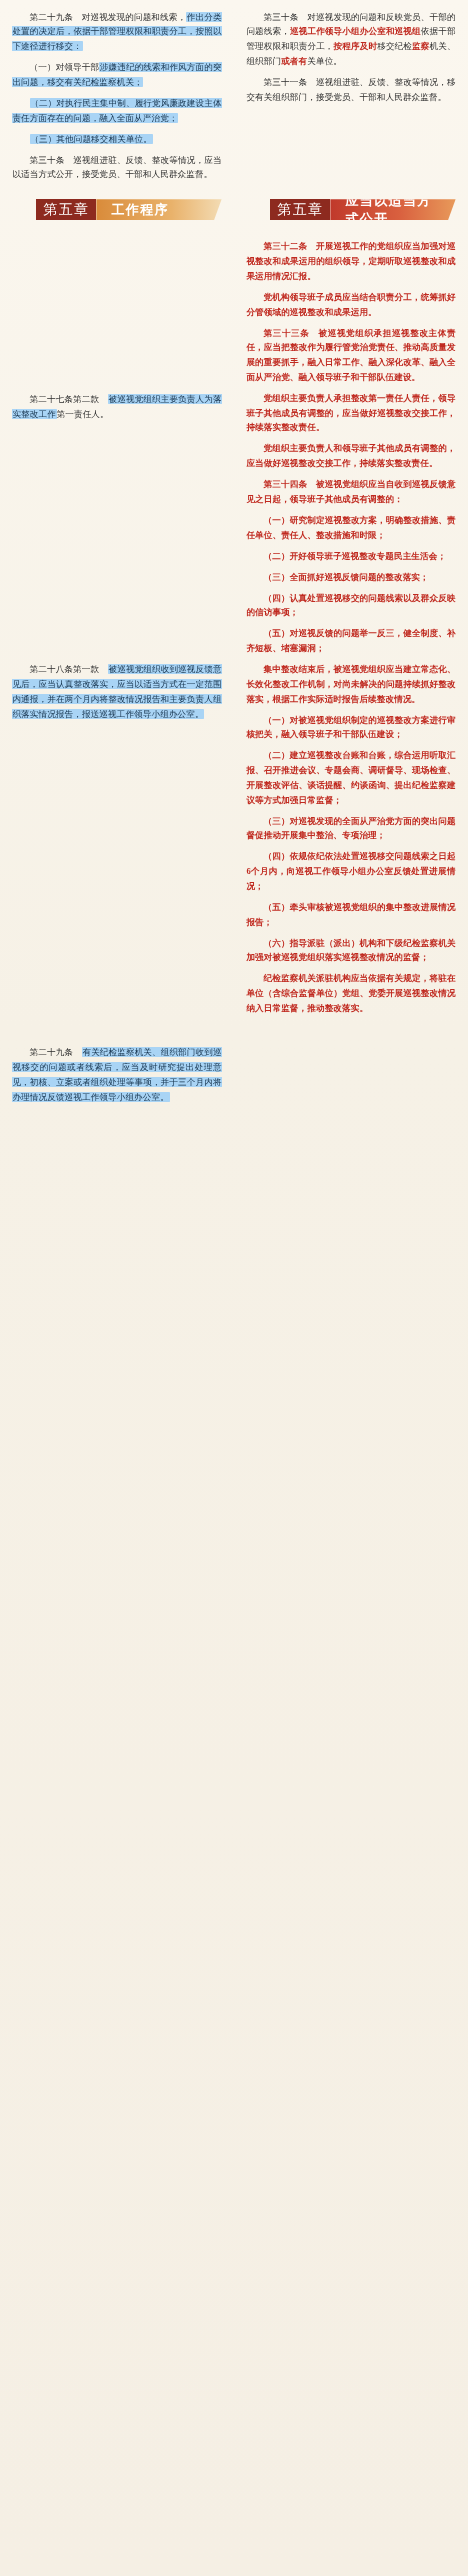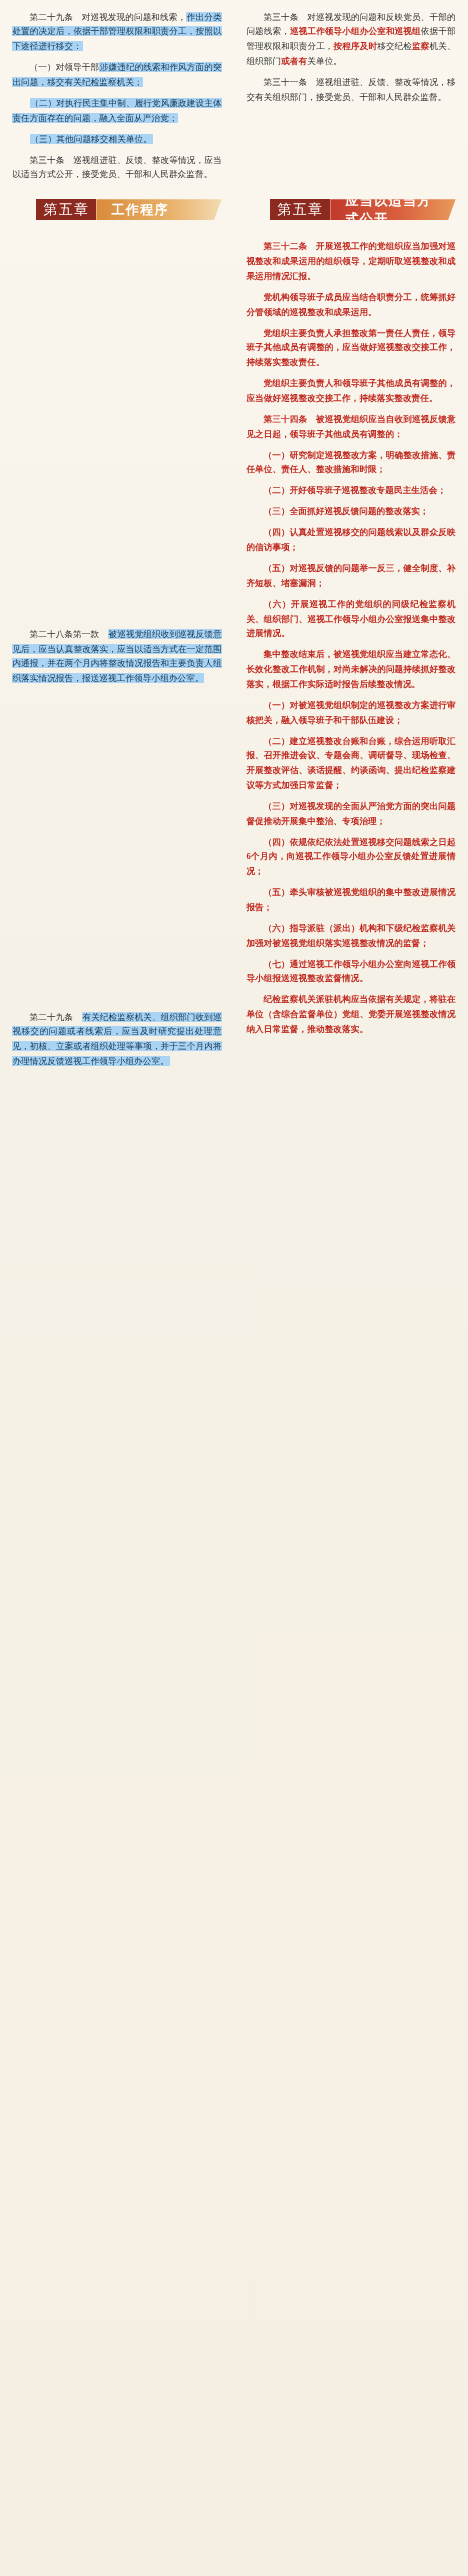--- a/index.html
+++ b/index.html
@@ -143,20 +143,21 @@
   <div class="columns">
 
     <div class="col left">
       <div class="spacer-lg"></div>
       <div class="spacer-lg"></div>
       <div class="spacer-lg"></div>
       <div class="spacer-lg"></div>
       <div class="spacer-lg"></div>
       <div class="spacer-md"></div>
 
+      <p class="para">第二十七条第二款　<span class="hl-blue">被巡视党组织主要负责人为落实整改工作</span>第一责任人。</p>
 
       <div class="spacer-lg"></div>
       <div class="spacer-lg"></div>
       <div class="spacer-lg"></div>
       <div class="spacer-lg"></div>
       <div class="spacer-lg"></div>
       <div class="spacer-lg"></div>
       <div class="spacer-lg"></div>
       <div class="spacer-lg"></div>
       <div class="spacer-md"></div>
@@ -175,35 +176,34 @@
       <div class="spacer-lg"></div>
       <div class="spacer-lg"></div>
       <div class="spacer-md"></div>
 
       <p class="para">第二十九条　<span class="hl-blue">有关纪检监察机关、组织部门收到巡视移交的问题或者线索后，应当及时研究提出处理意见，初核、立案或者组织处理等事项，并于三个月内将办理情况反馈巡视工作领导小组办公室。</span></p>
     </div>
 
     <div class="col right">
       <p class="para redpara"><span class="red">第三十二条　开展巡视工作的党组织应当加强对巡视整改和成果运用的组织领导，定期听取巡视整改和成果运用情况汇报。</span></p>
       <p class="para redpara"><span class="red">党机构领导班子成员应当结合职责分工，统筹抓好分管领域的巡视整改和成果运用。</span></p>
+      <p class="para redpara"><span class="red">第三十三条　被巡视党组织承担巡视整改主体责任，应当把整改作为履行管党治党责任、推动高质量发展的重要抓手，融入日常工作、融入深化改革、融入全面从严治党、融入领导班子和干部队伍建设。</span></p>
       <p class="para redpara"><span class="red">党组织主要负责人承担整改第一责任人责任，领导班子其他成员有调整的，应当做好巡视整改交接工作，持续落实整改责任。</span></p>
       <p class="para redpara"><span class="red">党组织主要负责人和领导班子其他成员有调整的，应当做好巡视整改交接工作，持续落实整改责任。</span></p>
       <p class="para redpara"><span class="red">第三十四条　被巡视党组织应当自收到巡视反馈意见之日起，领导班子其他成员有调整的：</span></p>
       <p class="para redpara"><span class="red">（一）研究制定巡视整改方案，明确整改措施、责任单位、责任人、整改措施和时限；</span></p>
       <p class="para redpara"><span class="red">（二）开好领导班子巡视整改专题民主生活会；</span></p>
       <p class="para redpara"><span class="red">（三）全面抓好巡视反馈问题的整改落实；</span></p>
       <p class="para redpara"><span class="red">（四）认真处置巡视移交的问题线索以及群众反映的信访事项；</span></p>
       <p class="para redpara"><span class="red">（五）对巡视反馈的问题举一反三，健全制度、补齐短板、堵塞漏洞；</span></p>
-      <p class="para redpara"><span class="red">（六）开展巡视工作的党组织的同级纪检监察机关、组织部门、巡视工作领导小组办公室报送集中整改进展情况。</span></p>
       <p class="para redpara"><span class="red">集中整改结束后，被巡视党组织应当建立常态化、长效化整改工作机制，对尚未解决的问题持续抓好整改落实，根据工作实际适时报告后续整改情况。</span></p>
       <p class="para redpara"><span class="red">（一）对被巡视党组织制定的巡视整改方案进行审核把关，融入领导班子和干部队伍建设；</span></p>
       <p class="para redpara"><span class="red">（二）建立巡视整改台账和台账，综合运用听取汇报、召开推进会议、专题会商、调研督导、现场检查、开展整改评估、谈话提醒、约谈函询、提出纪检监察建议等方式加强日常监督；</span></p>
       <p class="para redpara"><span class="red">（三）对巡视发现的全面从严治党方面的突出问题督促推动开展集中整治、专项治理；</span></p>
       <p class="para redpara"><span class="red">（四）依规依纪依法处置巡视移交问题线索之日起6个月内，向巡视工作领导小组办公室反馈处置进展情况；</span></p>
       <p class="para redpara"><span class="red">（五）牵头审核被巡视党组织的集中整改进展情况报告；</span></p>
       <p class="para redpara"><span class="red">（六）指导派驻（派出）机构和下级纪检监察机关加强对被巡视党组织落实巡视整改情况的监督；</span></p>
-      <p class="para redpara"><span class="red">（七）通过巡视工作领导小组办公室向巡视工作领导小组报送巡视整改监督情况。</span></p>
       <p class="para redpara"><span class="red">纪检监察机关派驻机构应当依据有关规定，将驻在单位（含综合监督单位）党组、党委开展巡视整改情况纳入日常监督，推动整改落实。</span></p>
     </div>
 
   </div>
 </div>
 
 
 </body></html>

